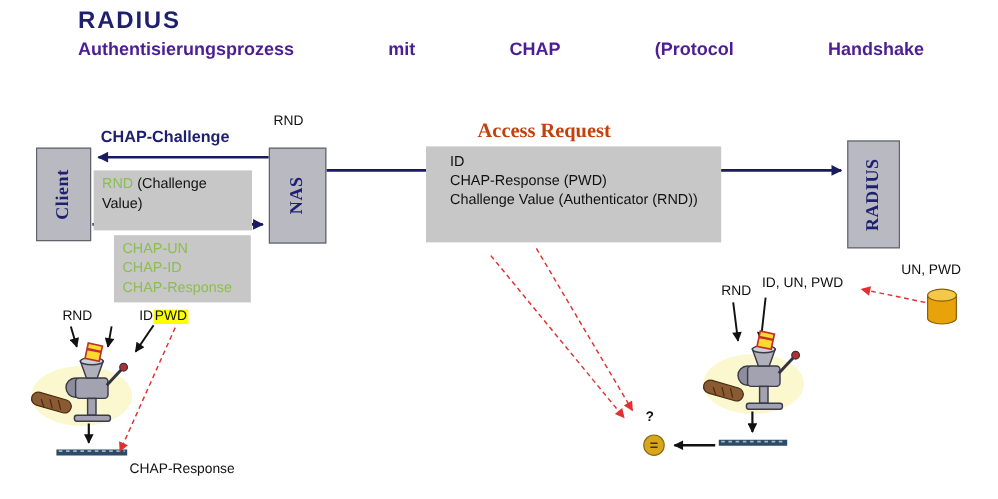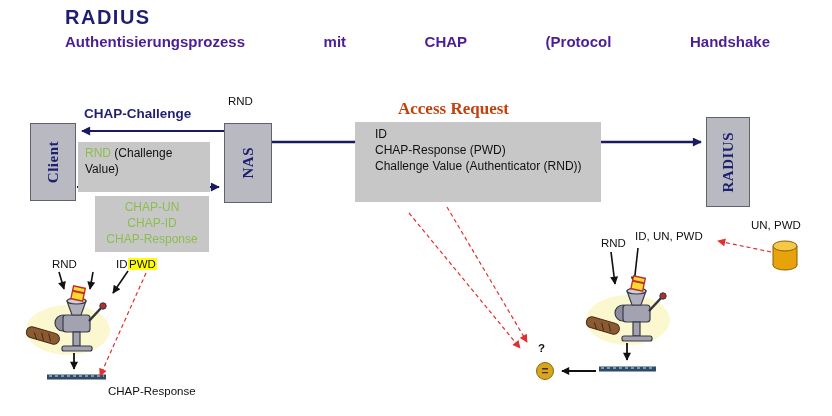--- a/index.html
+++ b/index.html
@@ -157,21 +157,21 @@
 
   <div class="lbl small black" style="left:228px; top:95px;">RND</div>
 
   <div class="lbl chapch" style="left:84px; top:106px;">CHAP-Challenge</div>
 
   <div class="graybox" style="left:78px; top:142px; width:132px; height:50px;">
     <span class="green">RND</span>
     <span>(Challenge Value)</span>
   </div>
 
-  <div class="graybox" style="left:95px; top:196px; width:114px; height:56px;text-align:center;">
+  <div class="graybox" style="left:95px; top:196px; width:114px; height:56px;">
     <div class="green">CHAP-UN</div>
     <div class="green">CHAP-ID</div>
     <div class="green">CHAP-Response</div>
   </div>
 
   <div class="lbl artitle" style="left:398px; top:99px;">Access Request</div>
 
   <div class="graybox" style="left:355px; top:122px; width:246px; height:80px; padding-top:4px;padding-left:20px;">
     <div>ID</div>
     <div>CHAP-Response (PWD)</div>

